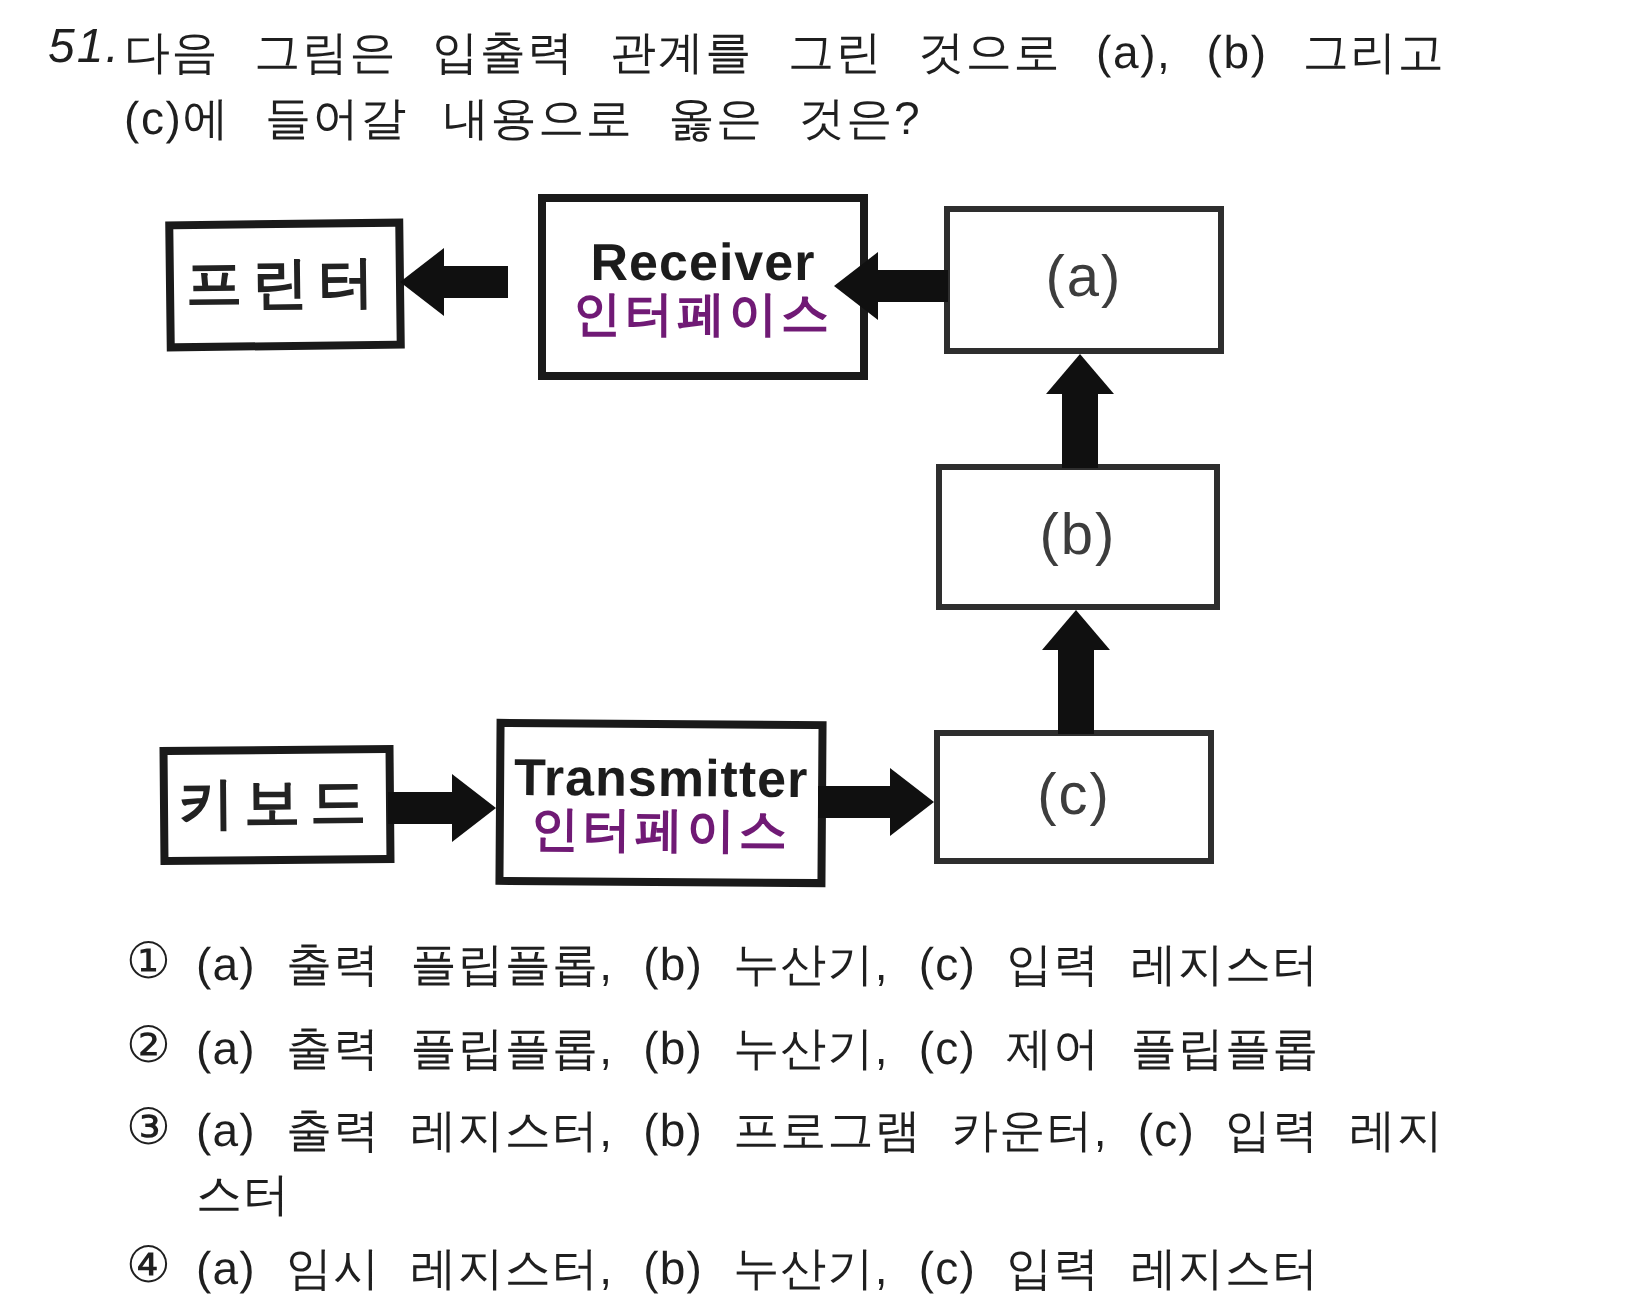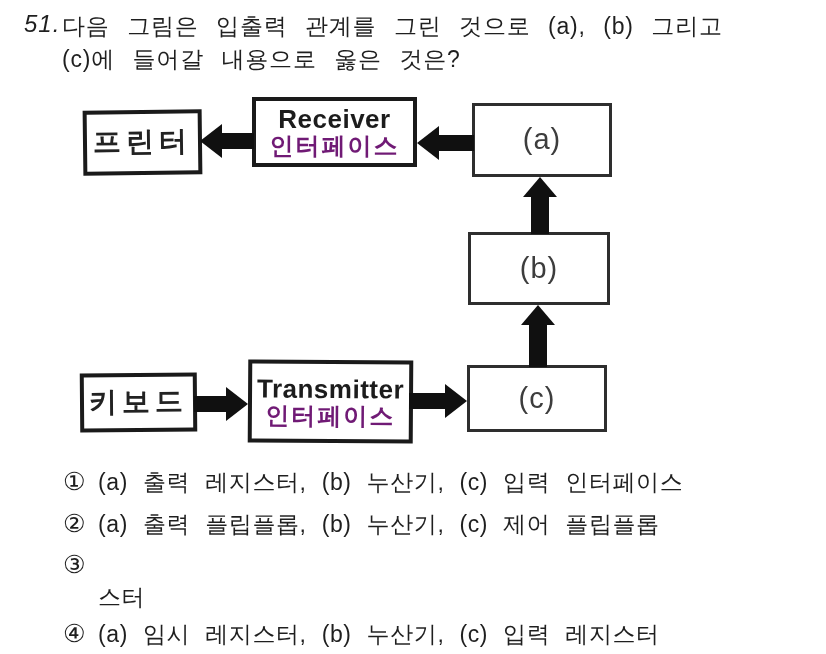--- a/index.html
+++ b/index.html
@@ -98,21 +98,21 @@
 <div class="page">
 
   <span class="q-num">51.</span>
   <div class="q-line q-line2">(c)에 들어갈 내용으로 옳은 것은?</div>
   <div class="q-line q-line1">다음 그림은 입출력 관계를 그린 것으로 (a), (b) 그리고</div>
 
   <div class="box" style="left:83px; top:110px; width:119px; height:65px; transform:rotate(-0.7deg);">
     <span class="lbl-device">프린터</span>
   </div>
 
-  <div class="box" style="left:252px; top:97px; width:165px; height:70px;">
+  <div class="box" style="left:269px; top:97px; width:165px; height:93px;">
     <span class="lbl-en">Receiver</span>
     <span class="lbl-ko">인터페이스</span>
   </div>
 
   <div class="box thin" style="left:472px; top:103px; width:140px; height:74px;">
     <span class="lbl-abc">(a)</span>
   </div>
 
   <div class="box thin" style="left:468px; top:232px; width:142px; height:73px;">
     <span class="lbl-abc">(b)</span>
@@ -144,32 +144,32 @@
   <div class="shaft" style="left:529px; top:321px; width:18px; height:46px;"></div>
 
   <div class="tri right" style="left:226px; top:387px;"></div>
   <div class="shaft" style="left:194px; top:396px; width:34px; height:16px;"></div>
 
   <div class="tri right" style="left:445px; top:384px;"></div>
   <div class="shaft" style="left:409px; top:393px; width:38px; height:16px;"></div>
 
   <div class="choice" style="top:466px;">
     <span class="marker">①</span>
-    <span class="ctext">(a) 출력 레지스터, (b) 누산기, (c) 입력 인터페이스</span>
+    <span class="ctext">(a) 출력 플립플롭, (b) 누산기, (c) 입력 레지스터</span>
   </div>
 
   <div class="choice" style="top:508px;">
     <span class="marker">②</span>
     <span class="ctext">(a) 출력 플립플롭, (b) 누산기, (c) 제어 플립플롭</span>
   </div>
 
   <div class="choice" style="top:549px;">
     <span class="marker">③</span>
     <span class="ctext">
-      <br>
+      <span>(a) 출력 레지스터, (b) 프로그램 카운터, (c) 입력 레지</span><br>
       <span>스터</span>
     </span>
   </div>
 
   <div class="choice" style="top:618px;">
     <span class="marker">④</span>
     <span class="ctext">(a) 임시 레지스터, (b) 누산기, (c) 입력 레지스터</span>
   </div>
 
 </div>

